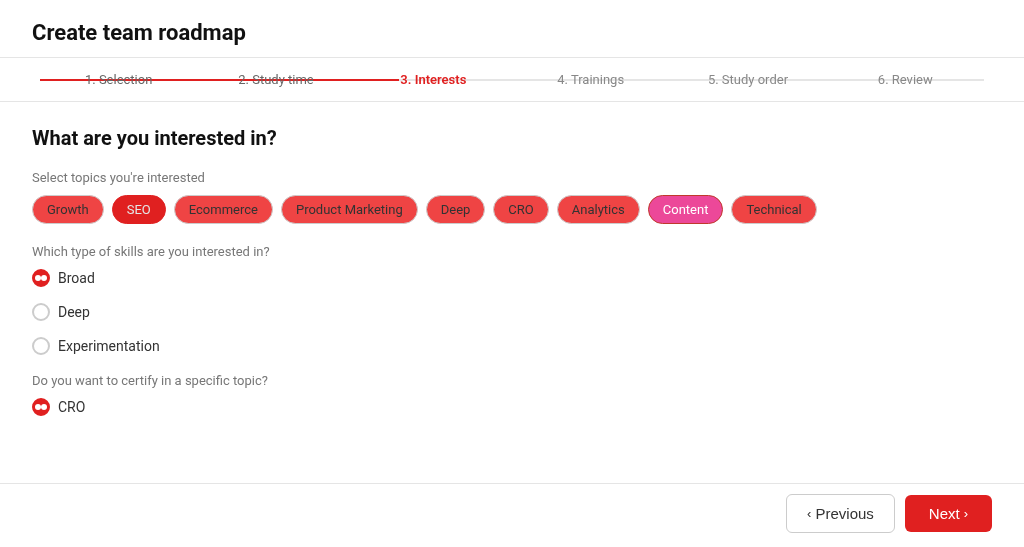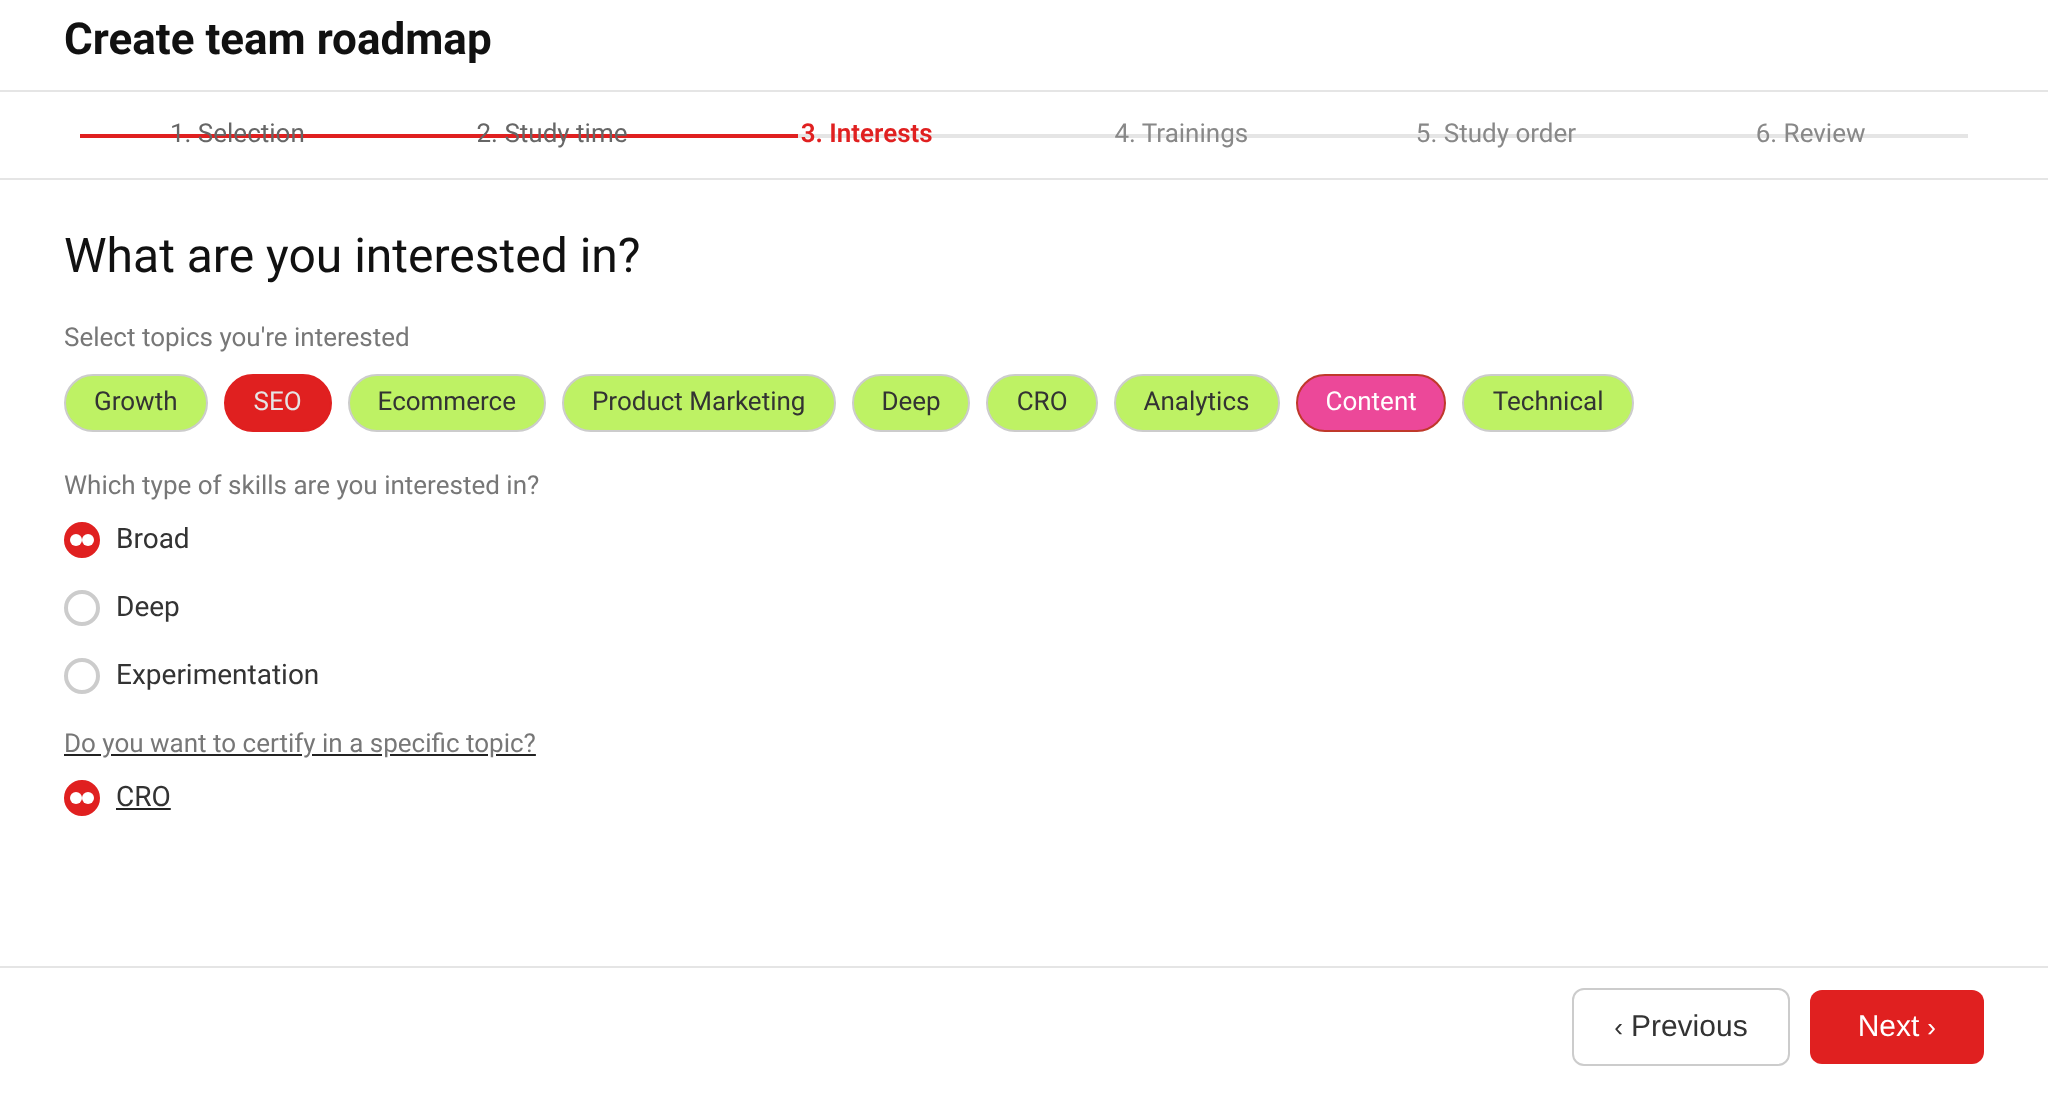--- a/index.html
+++ b/index.html
@@ -17,21 +17,21 @@
       width: 1024px;
       height: 547px;
       background: #fff;
       display: flex;
       flex-direction: column;
       padding: 0;
     }
 
     
     .page-header {
-      padding: 8px 32px 12px 32px;
+      padding: 20px 32px 12px 32px;
       border-bottom: 1px solid #e5e5e5;
     }
     .page-title {
       font-size: 22px;
       font-weight: 700;
       color: #111;
     }
 
     
     .steps-bar {
@@ -85,22 +85,22 @@
     }
 
     
     .main-content {
       flex: 1;
       padding: 24px 32px 16px 32px;
       overflow: hidden;
     }
 
     .section-title {
-      font-size: 24px;
-      font-weight: 400;
+      font-size: 20px;
+      font-weight: 700;
       margin-bottom: 20px;
       color: #111;
     }
 
     .sub-label {
       font-size: 13px;
       color: #777;
       margin-bottom: 10px;
     }
 
@@ -111,21 +111,21 @@
       gap: 8px;
       margin-bottom: 20px;
     }
     .topic-tag {
       padding: 6px 14px;
       border-radius: 20px;
       border: 1.5px solid #ccc;
       font-size: 13px;
       color: #333;
       cursor: pointer;
-      background: #bef264;
+      background: #ef4444;
       user-select: none;
     }
     .topic-tag.selected-red {
       background: #e02020;
       color: #e5e5e5;
       border-color: #e02020;
     }
     .topic-tag.selected-dark {
       background: #ec4899;
       color: #fff;
@@ -169,21 +169,20 @@
       content: '';
       width: 6px;
       height: 6px;
       border-radius: 50%;
       background: #fff;
     }
 
     
     .certify-section {
       margin-top: 4px;
-      text-decoration: underline;
     }
 
     
     .page-footer {
       display: flex;
       justify-content: flex-end;
       align-items: center;
       gap: 10px;
       padding: 10px 32px 14px 32px;
       border-top: 1px solid #e5e5e5;

